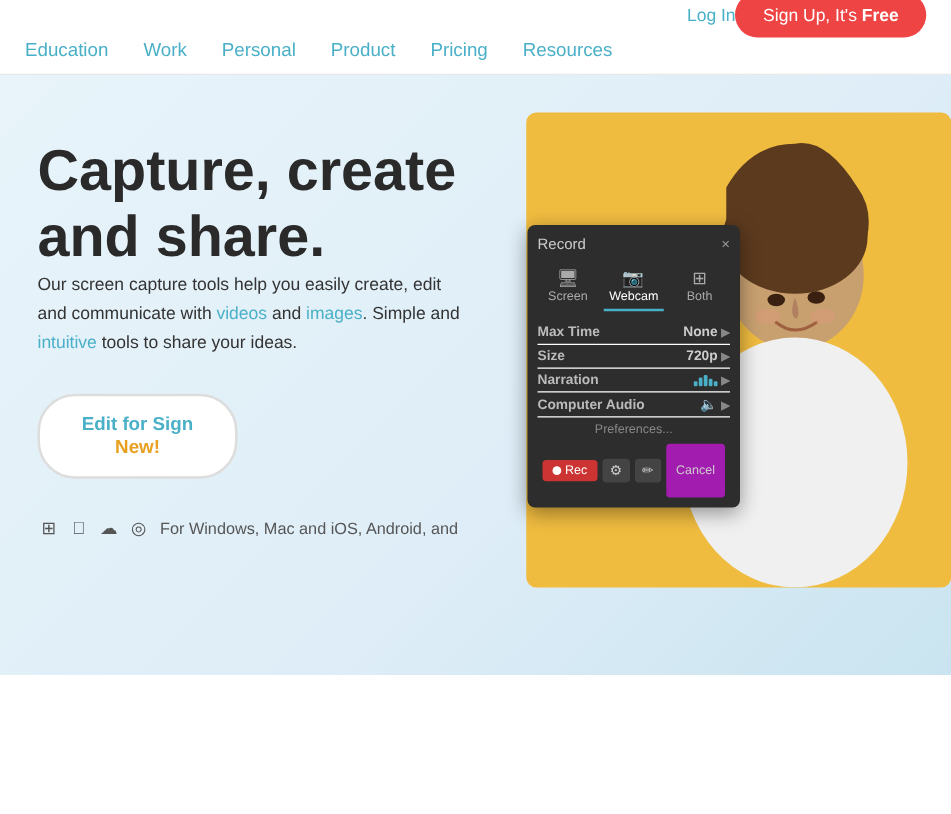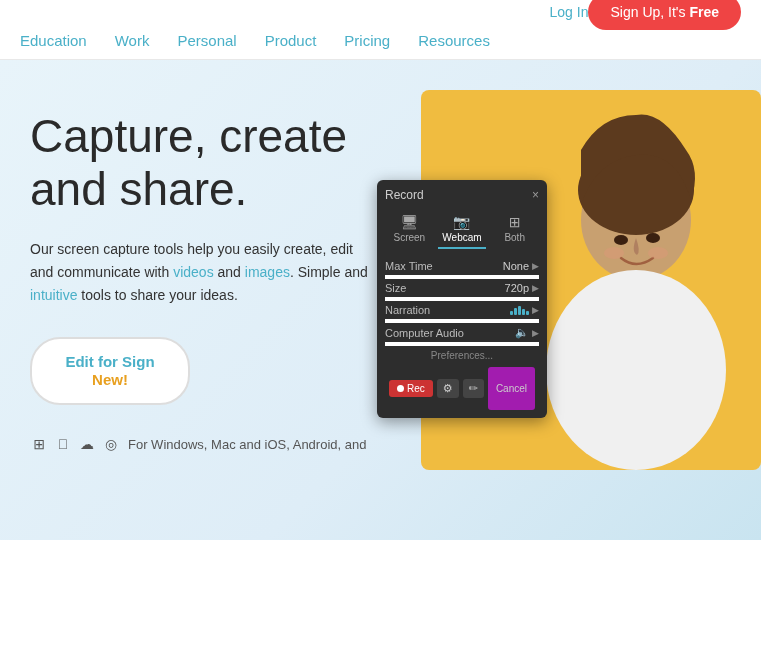--- a/index.html
+++ b/index.html
@@ -89,24 +89,23 @@
       position: relative;
       overflow: hidden;
     }
     .hero-left {
       flex: 1;
       max-width: 380px;
       z-index: 2;
     }
     .hero-title {
       font-size: 46px;
-      font-weight: 400;
+      font-weight: 700;
       color: #2a2a2a;
       line-height: 1.15;
-      margin-bottom: 22px;
     }
     .hero-desc {
       font-size: 14px;
       color: #333;
       line-height: 1.65;
       margin-bottom: 30px;
       max-width: 340px;
     }
     .hero-desc a {
       color: #4ab0c8;
@@ -169,21 +168,21 @@
       justify-content: center;
       color: #555;
       font-size: 14px;
     }
 
     
     .hero-right {
       position: absolute;
       right: 0;
       top: 30px;
-      width: 384px;
+      width: 339px;
       height: 430px;
     }
     .person-photo {
       position: absolute;
       right: 0;
       top: 0;
       width: 340px;
       height: 380px;
       background: #f0bc40;
       border-radius: 8px;
@@ -238,22 +237,23 @@
     .rec-tab-icon {
       font-size: 14px;
       display: block;
       margin-bottom: 2px;
     }
     .recorder-row {
       display: flex;
       justify-content: space-between;
       align-items: center;
       padding: 3px 0;
-      border-bottom: 4px solid #ffffff;
+      border-bottom: 1px solid #ffffff;
       font-size: 11px;
+      font-weight: bold;
     }
     .recorder-row:last-of-type { border-bottom: none; }
     .rec-label { color: #bbb; }
     .rec-value {
       color: #ccc;
       display: flex;
       align-items: center;
       gap: 3px;
     }
     .rec-arrow { color: #888; font-size: 9px; }

